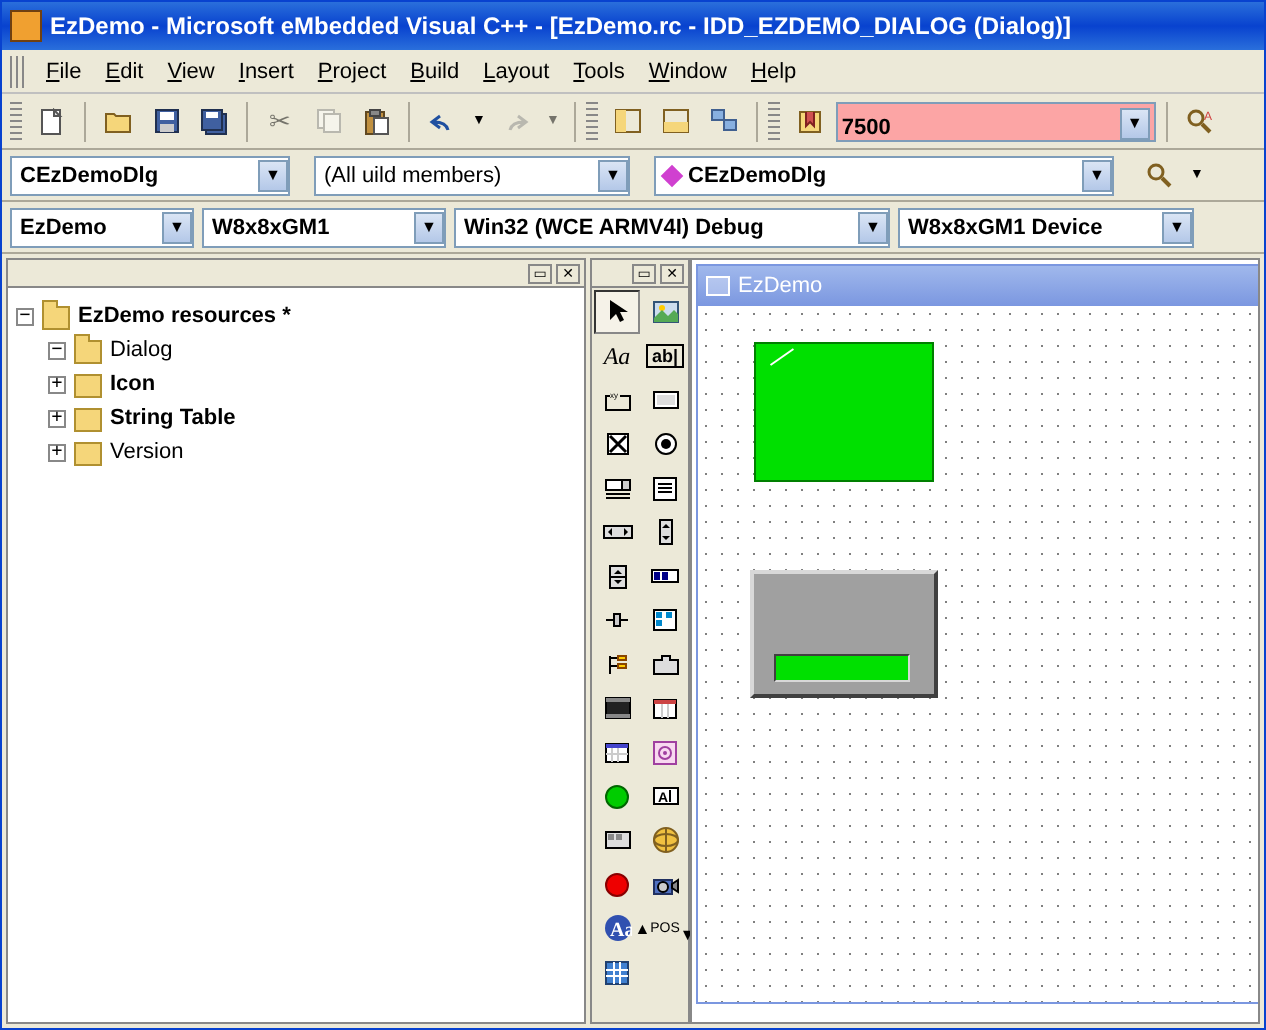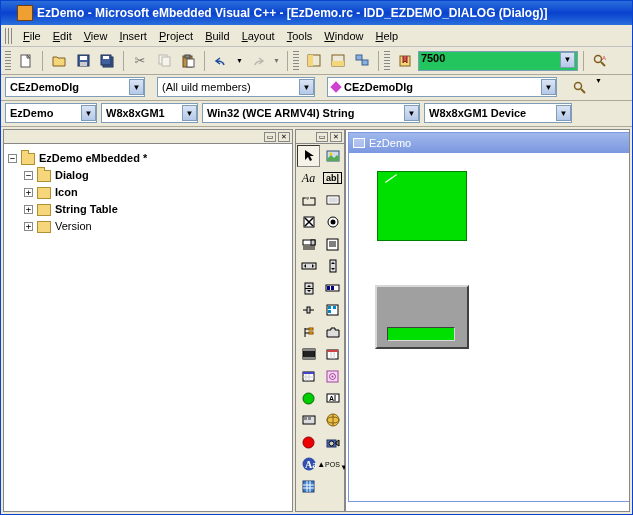--- a/index.html
+++ b/index.html
@@ -11,21 +11,21 @@
   height: 515px;
   overflow: hidden;
   border: 1px solid #0842cf;
 }
 .titlebar {
   background: linear-gradient(to bottom, #2a6fdb 0%, #0842cf 50%, #2a6fdb 100%);
   color: #fff;
   height: 24px;
   display: flex;
   align-items: center;
-  padding: 0 16px;
+  padding: 0 4px;
   font-weight: bold;
   font-size: 12px;
   text-align: right;
 }
 .titlebar-icon {
   width: 16px; height: 16px;
   background: #f0a030;
   border: 1px solid #704010;
   margin-right: 4px;
 }
@@ -64,41 +64,41 @@
 .tbtn {
   width: 22px; height: 22px;
   display: flex;
   align-items: center;
   justify-content: center;
   border: 1px solid transparent;
   font-size: 13px;
 }
 .tsep { width: 1px; height: 20px; background: #aca899; margin: 0 3px; }
 .dropdown-input {
-  background: #22c55e;
+  background: #fca5a5;
   border: 1px solid #7f9db9;
   height: 20px;
   display: flex;
-  align-items: flex-start;
+  align-items: flex-end;
   padding: 0 2px;
   font-size: 11px;
 }
 .dd-arrow {
   width: 15px; height: 16px;
   background: linear-gradient(#dae5f5,#b4c8e8);
   border: 1px solid #7f9db9;
   display: flex; align-items: center; justify-content: center;
   margin-left: 2px;
   font-size: 8px;
 }
 .combo-row {
   background: #ece9d8;
   height: 26px;
   display: flex;
-  align-items: flex-start;
+  align-items: center;
   padding: 2px 4px;
   gap: 4px;
   border-bottom: 1px solid #aca899;
 }
 .combo {
   background: #fff;
   border: 1px solid #7f9db9;
   height: 20px;
   display: flex;
   align-items: center;
@@ -419,51 +419,51 @@
       </svg>
     </div>
   <div style="font-size:7px">▼</div>
 </div>
 
 <div class="combo-row">
   <div class="combo" style="width:92px">
     <span>EzDemo</span>
     <div class="dd-arrow">▼</div>
   </div>
-  <div class="combo" style="width:97px">
+  <div class="combo" style="width:122px">
     <span>W8x8xGM1</span>
     <div class="dd-arrow">▼</div>
   </div>
   <div class="combo" style="width:218px">
-    <span>Win32 (WCE ARMV4I) String</span>
+    <span>Win32 (WCE ARMV4I) Debug</span>
     <div class="dd-arrow">▼</div>
   </div>
   <div class="combo" style="width:148px">
     <span>W8x8xGM1 Device</span>
     <div class="dd-arrow">▼</div>
   </div>
 </div>
 
 <div class="main-area">
 
   <div class="left-panel">
     <div class="panel-header">
       <div class="panel-btn">▭</div>
       <div class="panel-btn">✕</div>
     </div>
     <div class="tree">
       <div class="tree-node">
         <span class="tree-toggle">−</span>
         <span class="folder-icon open"></span>
-        <span style="font-weight:bold">EzDemo eMbedded *</span>
+        <span style="font-weight:bold">EzDemo resources *</span>
       </div>
       <div class="tree-node" style="padding-left:16px">
         <span class="tree-toggle">−</span>
         <span class="folder-icon open"></span>
-        <span style="font-weight:bold">Dialog</span>
+        <span style="font-weight:normal">Dialog</span>
       </div>
       <div class="tree-node" style="padding-left:16px">
         <span class="tree-toggle">+</span>
         <span class="folder-icon"></span>
         <span style="font-weight:bold">Icon</span>
       </div>
       <div class="tree-node" style="padding-left:16px">
         <span class="tree-toggle">+</span>
         <span class="folder-icon"></span>
         <span style="font-weight:bold">String Table</span>

